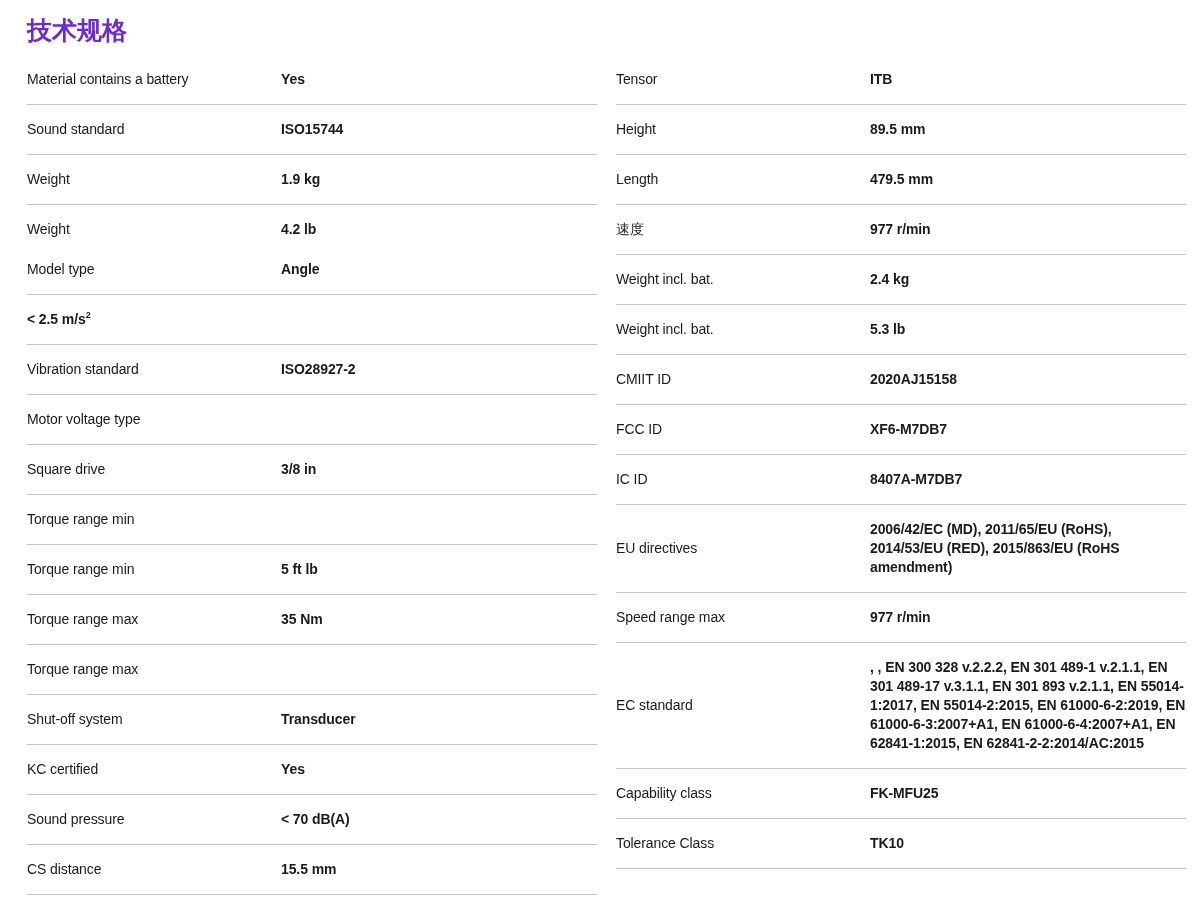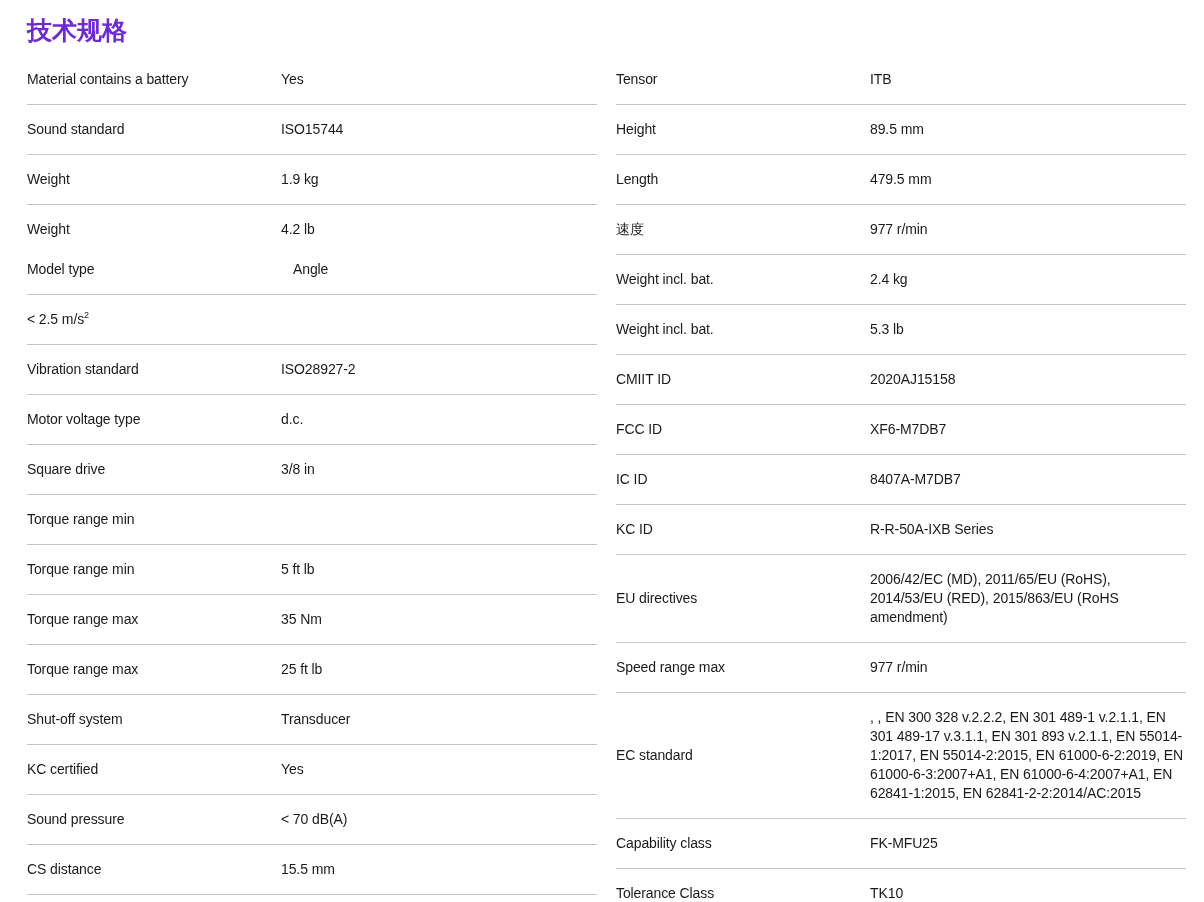--- a/index.html
+++ b/index.html
@@ -41,31 +41,30 @@
     font-size: 14px;
     line-height: 19px;
     letter-spacing: -0.1px;
   }
   .spec-row.no-divider {
     border-bottom: none;
     padding-bottom: 11px;
   }
   .spec-row.no-divider + .spec-row {
     padding-top: 10px;
-    gap: 12px;
   }
   .spec-label {
     flex: 0 0 254px;
     width: 254px;
     padding-right: 12px;
     font-weight: 400;
   }
   .spec-value {
     flex: 1 1 auto;
-    font-weight: 400;
+    font-weight: 700;
   }
   .spec-value sup {
     font-size: 9px;
     line-height: 0;
     vertical-align: super;
   }
 </style>
 </head>
 <body>
 
@@ -95,40 +94,38 @@
   </div>
         <div class="spec-row">
     <div class="spec-value">&lt; 2.5 m/s<sup>2</sup></div>
   </div>
         <div class="spec-row">
     <div class="spec-label">Vibration standard</div>
     <div class="spec-value">ISO28927-2</div>
   </div>
         <div class="spec-row">
     <div class="spec-label">Motor voltage type</div>
-    <div class="spec-value">d.c.</div>
   </div>
         <div class="spec-row">
     <div class="spec-label">Square drive</div>
     <div class="spec-value">3/8 in</div>
   </div>
         <div class="spec-row">
     <div class="spec-label">Torque range min</div>
   </div>
         <div class="spec-row">
     <div class="spec-label">Torque range min</div>
     <div class="spec-value">5 ft lb</div>
   </div>
         <div class="spec-row">
     <div class="spec-label">Torque range max</div>
     <div class="spec-value">35 Nm</div>
   </div>
         <div class="spec-row">
     <div class="spec-label">Torque range max</div>
-    <div class="spec-value">25 ft lb</div>
   </div>
         <div class="spec-row">
     <div class="spec-label">Shut-off system</div>
     <div class="spec-value">Transducer</div>
   </div>
         <div class="spec-row">
     <div class="spec-label">KC certified</div>
     <div class="spec-value">Yes</div>
   </div>
         <div class="spec-row">
@@ -169,24 +166,20 @@
     <div class="spec-label">CMIIT ID</div>
     <div class="spec-value">2020AJ15158</div>
   </div>
         <div class="spec-row">
     <div class="spec-label">FCC ID</div>
     <div class="spec-value">XF6-M7DB7</div>
   </div>
         <div class="spec-row">
     <div class="spec-label">IC ID</div>
     <div class="spec-value">8407A-M7DB7</div>
-  </div>
-        <div class="spec-row">
-    <div class="spec-label">KC ID</div>
-    <div class="spec-value">R-R-50A-IXB Series</div>
   </div>
         <div class="spec-row">
     <div class="spec-label">EU directives</div>
     <div class="spec-value">2006/42/EC (MD), 2011/65/EU (RoHS), 2014/53/EU (RED), 2015/863/EU (RoHS amendment)</div>
   </div>
         <div class="spec-row">
     <div class="spec-label">Speed range max</div>
     <div class="spec-value">977 r/min</div>
   </div>
         <div class="spec-row">

